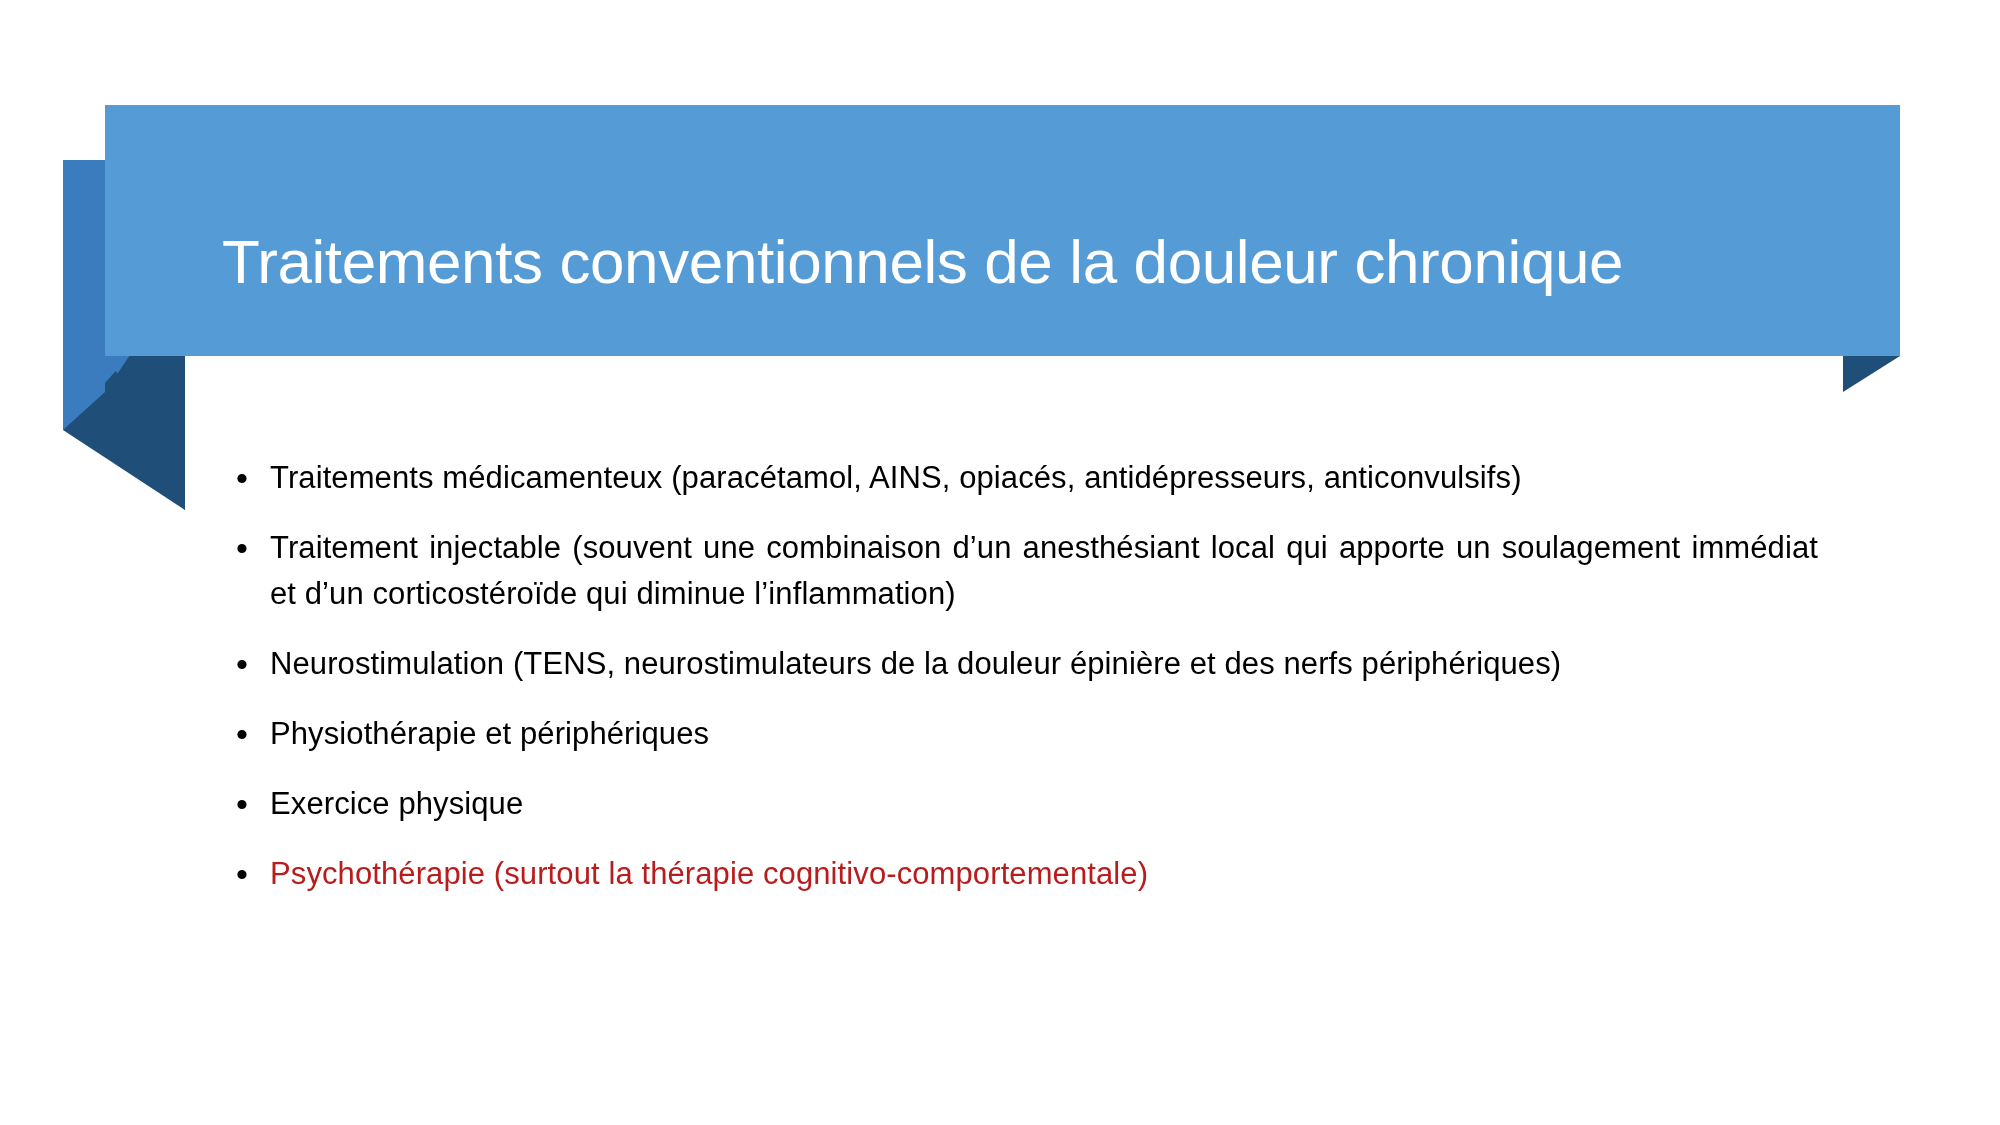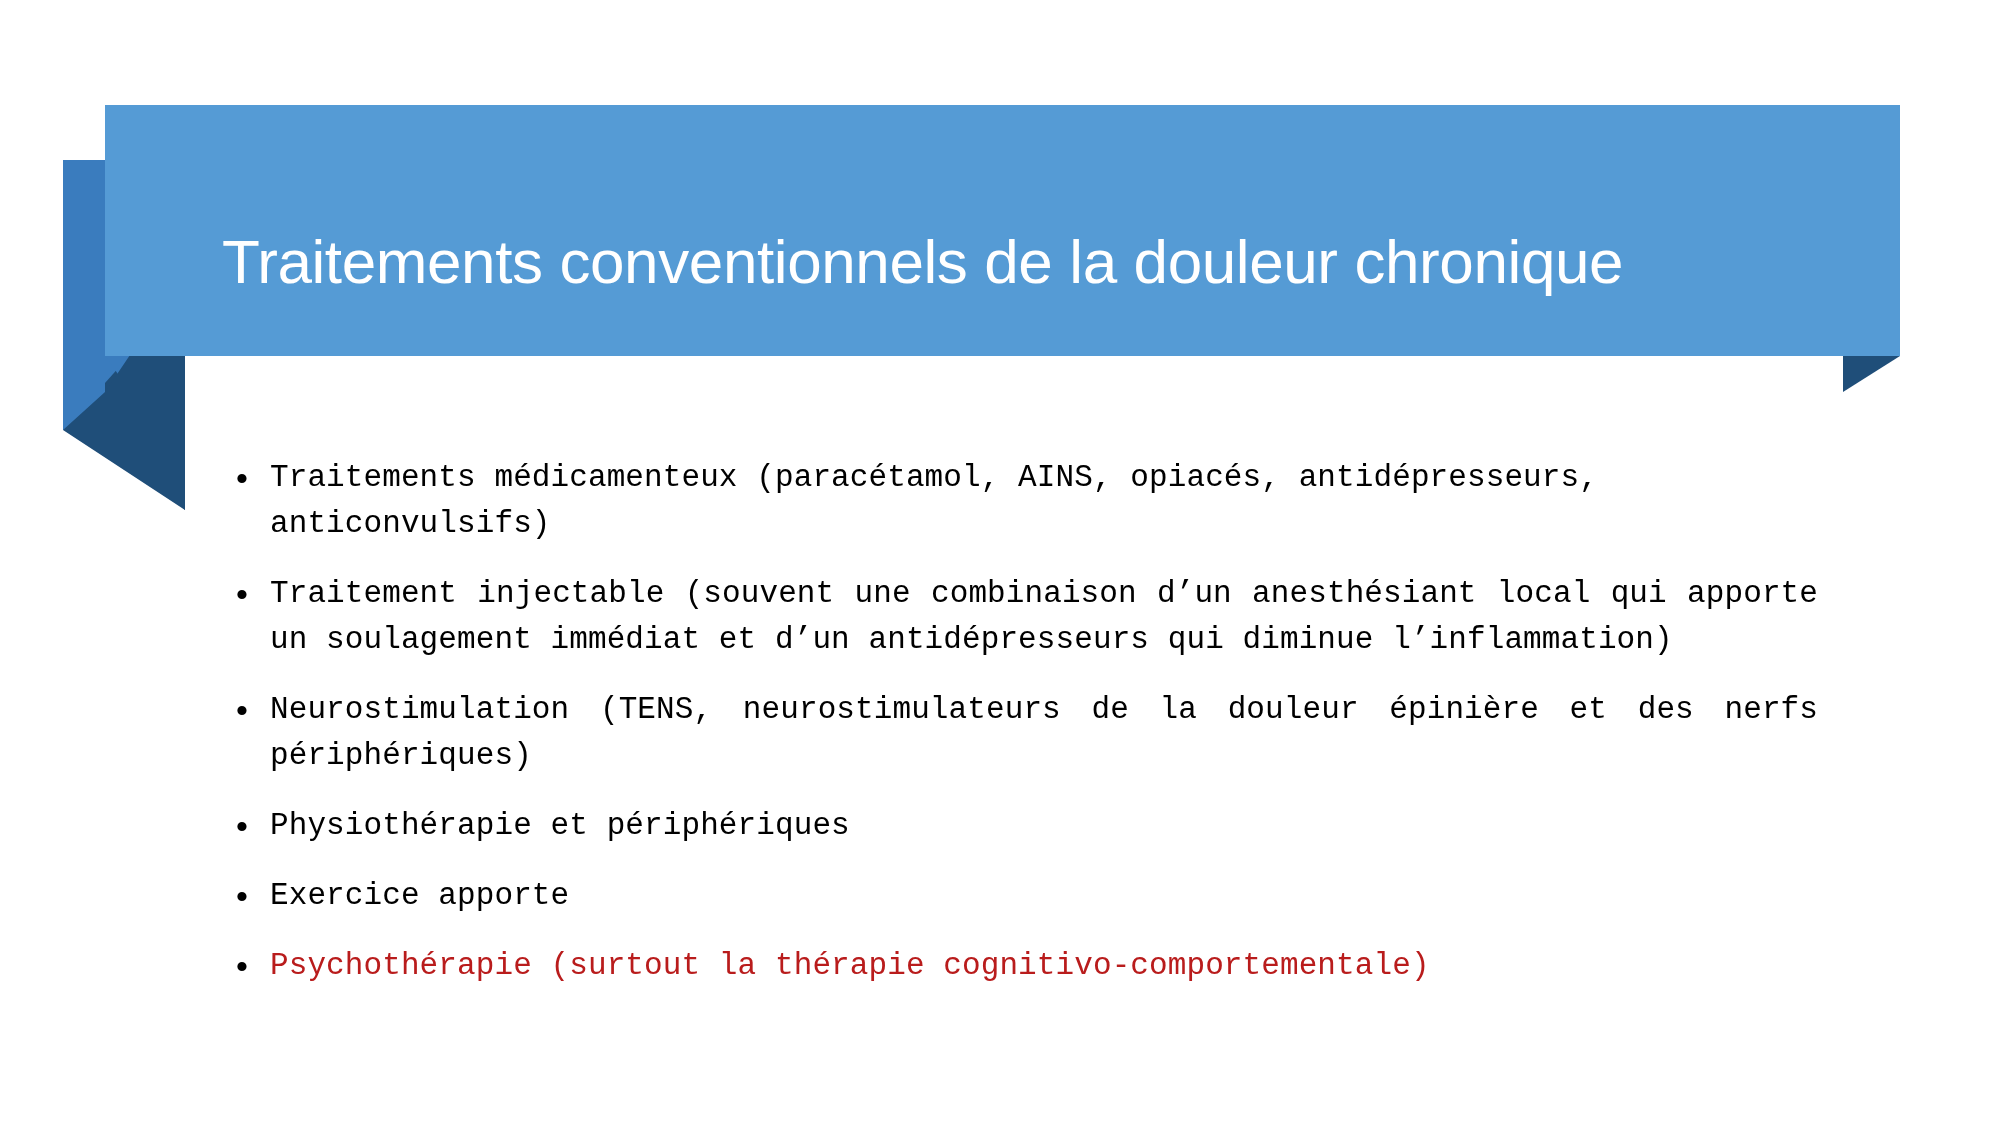--- a/index.html
+++ b/index.html
@@ -78,21 +78,21 @@
     line-height: 46px;
     text-align: left;
     padding-left: 8px;
     box-sizing: border-box;
     user-select: none;
   }
 
   .bullet-text {
     flex: 1 1 auto;
     color: #000000;
-    font-family: Liberation Mono, monospace;
+    font-family: Liberation Sans, sans-serif;
     font-size: 31px;
     line-height: 46px;
     text-align: justify;
     text-justify: inter-word;
     letter-spacing: 0.1px;
   }
   .bullet-text.nojustify {
     text-align: left;
   }
   
@@ -123,36 +123,36 @@
 
   <div id="body-list">
 
     <div class="bullet-row">
       <div class="bullet-marker" style="color: rgb(0, 0, 0);">•</div>
       <div class="bullet-text nojustify" style="color: rgb(0, 0, 0);">Traitements médicamenteux (paracétamol, AINS, opiacés, antidépresseurs, anticonvulsifs)</div>
     </div>
 
     <div class="bullet-row">
       <div class="bullet-marker" style="color: rgb(0, 0, 0);">•</div>
-      <div class="bullet-text" style="color: rgb(0, 0, 0);">Traitement injectable (souvent une combinaison d’un anesthésiant local qui apporte un soulagement immédiat et d’un antidépresseurs qui diminue l’inflammation)</div>
+      <div class="bullet-text" style="color: rgb(0, 0, 0);">Traitement injectable (souvent une combinaison d’un anesthésiant local qui apporte un soulagement immédiat et d’un corticostéroïde qui diminue l’inflammation)</div>
     </div>
 
     <div class="bullet-row">
       <div class="bullet-marker" style="color: rgb(0, 0, 0);">•</div>
       <div class="bullet-text" style="color: rgb(0, 0, 0);">Neurostimulation (TENS, neurostimulateurs de la douleur épinière et des nerfs périphériques)</div>
     </div>
 
     <div class="bullet-row">
       <div class="bullet-marker" style="color: rgb(0, 0, 0);">•</div>
       <div class="bullet-text nojustify" style="color: rgb(0, 0, 0);">Physiothérapie et périphériques</div>
     </div>
 
     <div class="bullet-row">
       <div class="bullet-marker" style="color: rgb(0, 0, 0);">•</div>
-      <div class="bullet-text nojustify" style="color: rgb(0, 0, 0);">Exercice apporte</div>
+      <div class="bullet-text nojustify" style="color: rgb(0, 0, 0);">Exercice physique</div>
     </div>
 
     <div class="bullet-row">
       <div class="bullet-marker" style="color: rgb(0, 0, 0);">•</div>
       <div class="bullet-text nojustify" style="color: #b91c1c;">Psychothérapie (surtout la thérapie cognitivo-comportementale)</div>
     </div>
 
   </div>
 </div>
 

